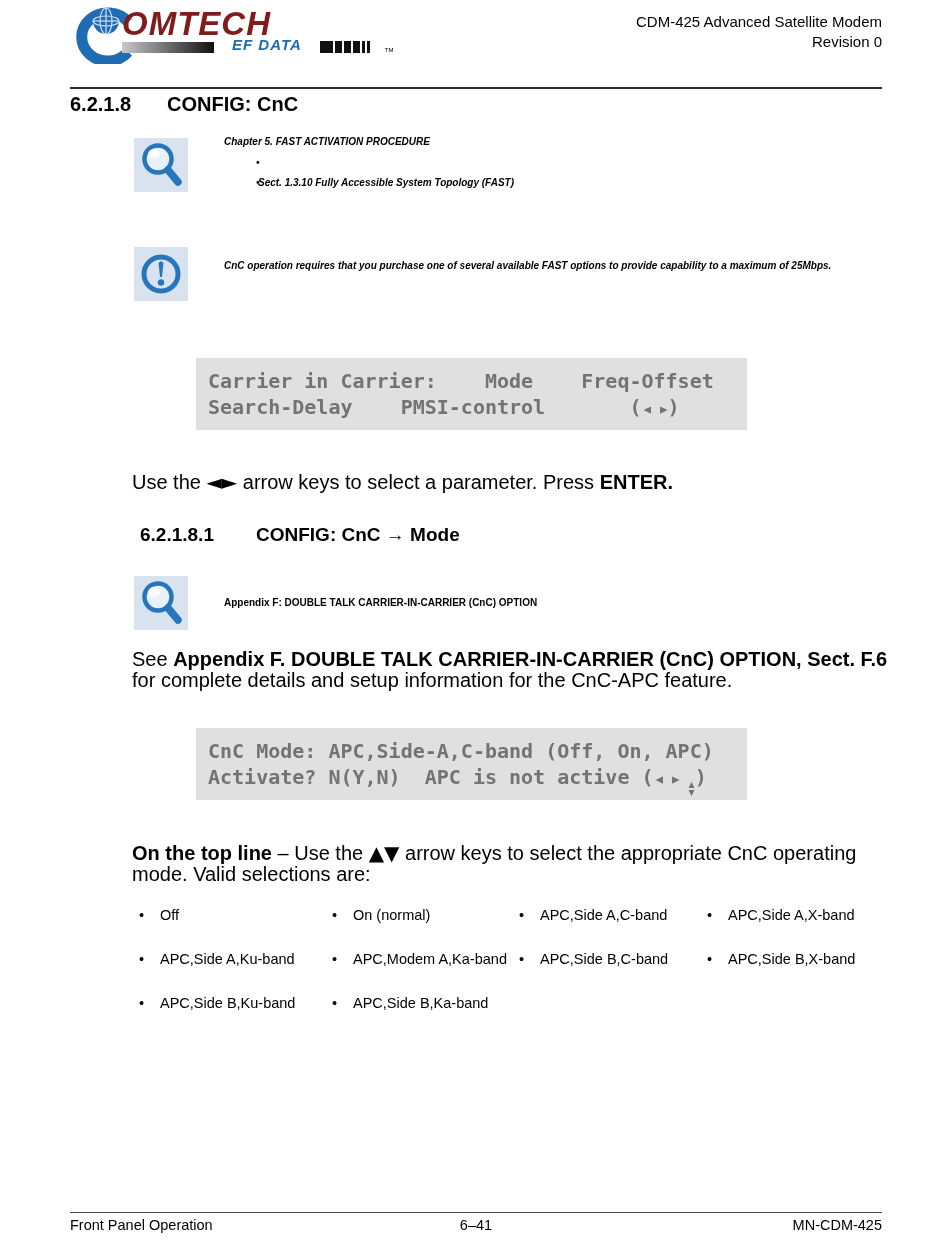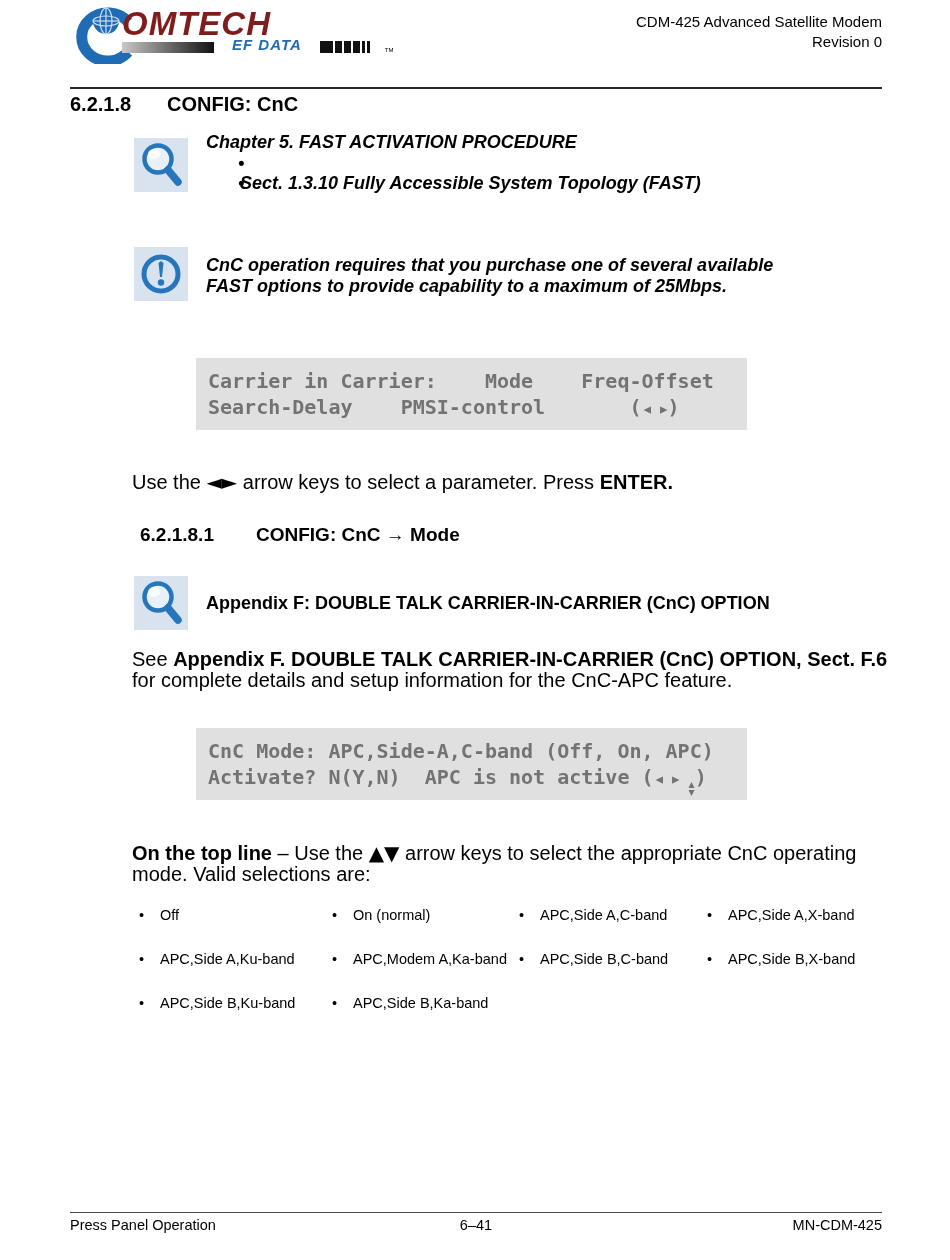--- a/index.html
+++ b/index.html
@@ -39,21 +39,21 @@
   .h2 { position:absolute; top:524px; left:140px; font-size:19px; font-weight:bold; display:flex; }
   .h2 .num { width:116px; }
 
   
   .note { position:absolute; display:flex; }
   .note-1 { top:132px; left:134px; }
   .note-2 { top:247px; left:134px; }
   .note-3 { top:576px; left:134px; }
   .icon-box { width:54px; height:54px; background:#d9e3ef; flex:none; display:flex; align-items:center; justify-content:center; }
   .note-1 .icon-box { margin-top:6px; }
-  .note-text { margin-left:18px; font-size:18px; font-weight:bold; font-style:italic; line-height:20.5px; }
+  .note-text { margin-left:36px; font-size:10px; font-weight:bold; font-style:italic; line-height:20.5px; }
   .note-1 .note-text { width:660px; }
   .note-2 .note-text { width:612px; margin-top:8px; line-height:21px; }
   .note-3 .note-text { font-style:normal; width:640px; align-self:center; }
   .note-bullet-line { display:flex; }
   .note-bullet-line .nb { width:34px; padding-left:32px; flex:none; }
 
   
   .lcd {
     position:absolute; left:196px; width:551px; height:72px; background:#e0e0e0;
     font-family:"DejaVu Sans Mono", monospace; font-weight:bold; font-size:20px; color:#737373;
@@ -234,15 +234,15 @@
     </div>
   <div class="opt">
       <span class="ob">•</span>
       <span>APC,Side B,Ka-band</span>
     </div>
 </div>
 
 <div class="rule-bottom"></div>
 <div class="footer">
   <span class="fc">6–41</span>
-  <span class="fl">Press Panel Operation</span>
+  <span class="fl">Front Panel Operation</span>
   <span class="fr">MN-CDM-425</span>
 </div>
 
 </body></html>

